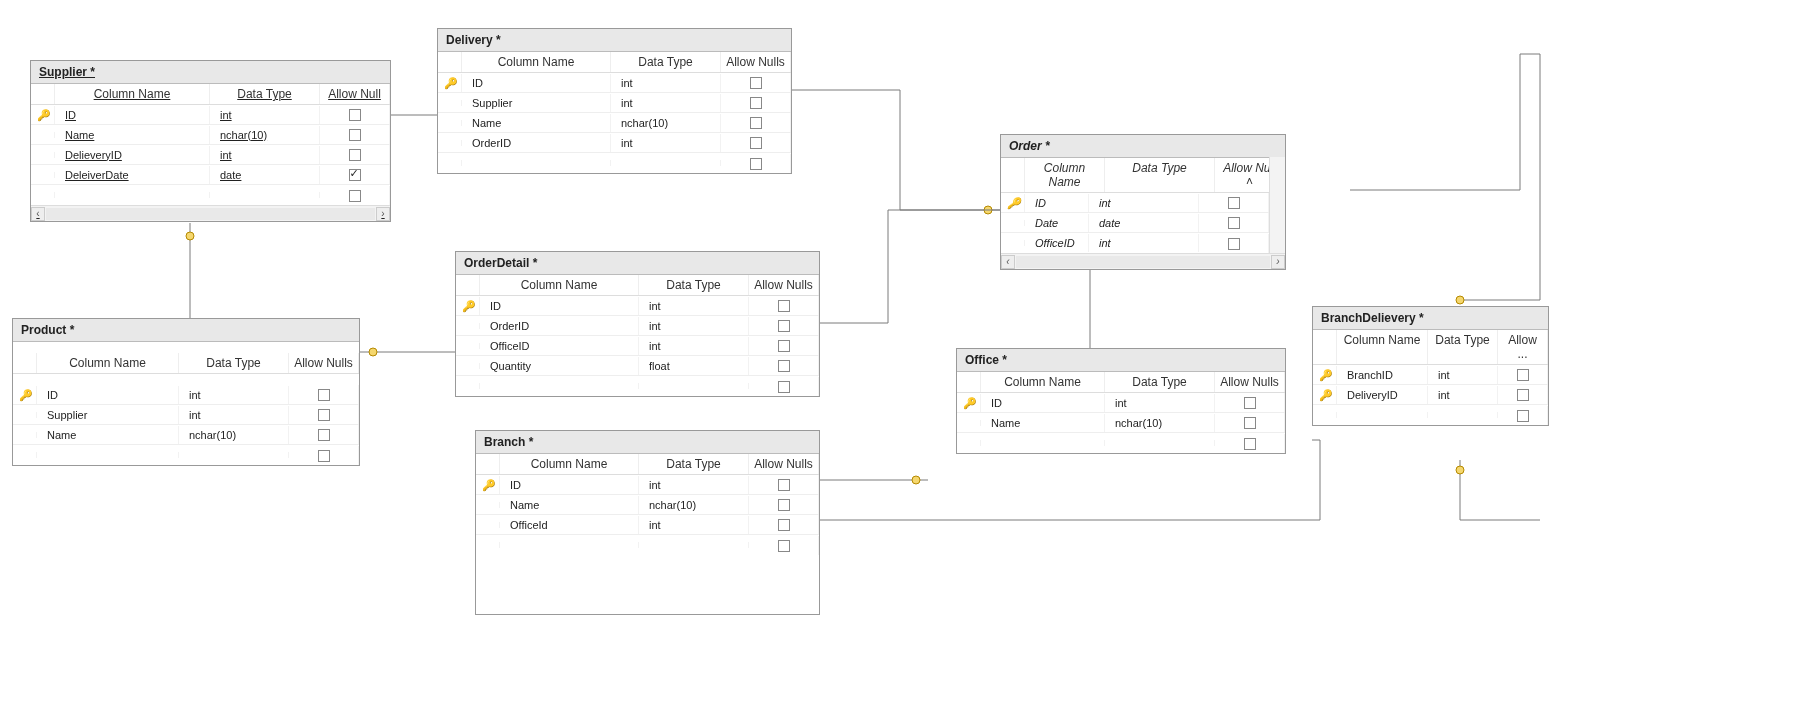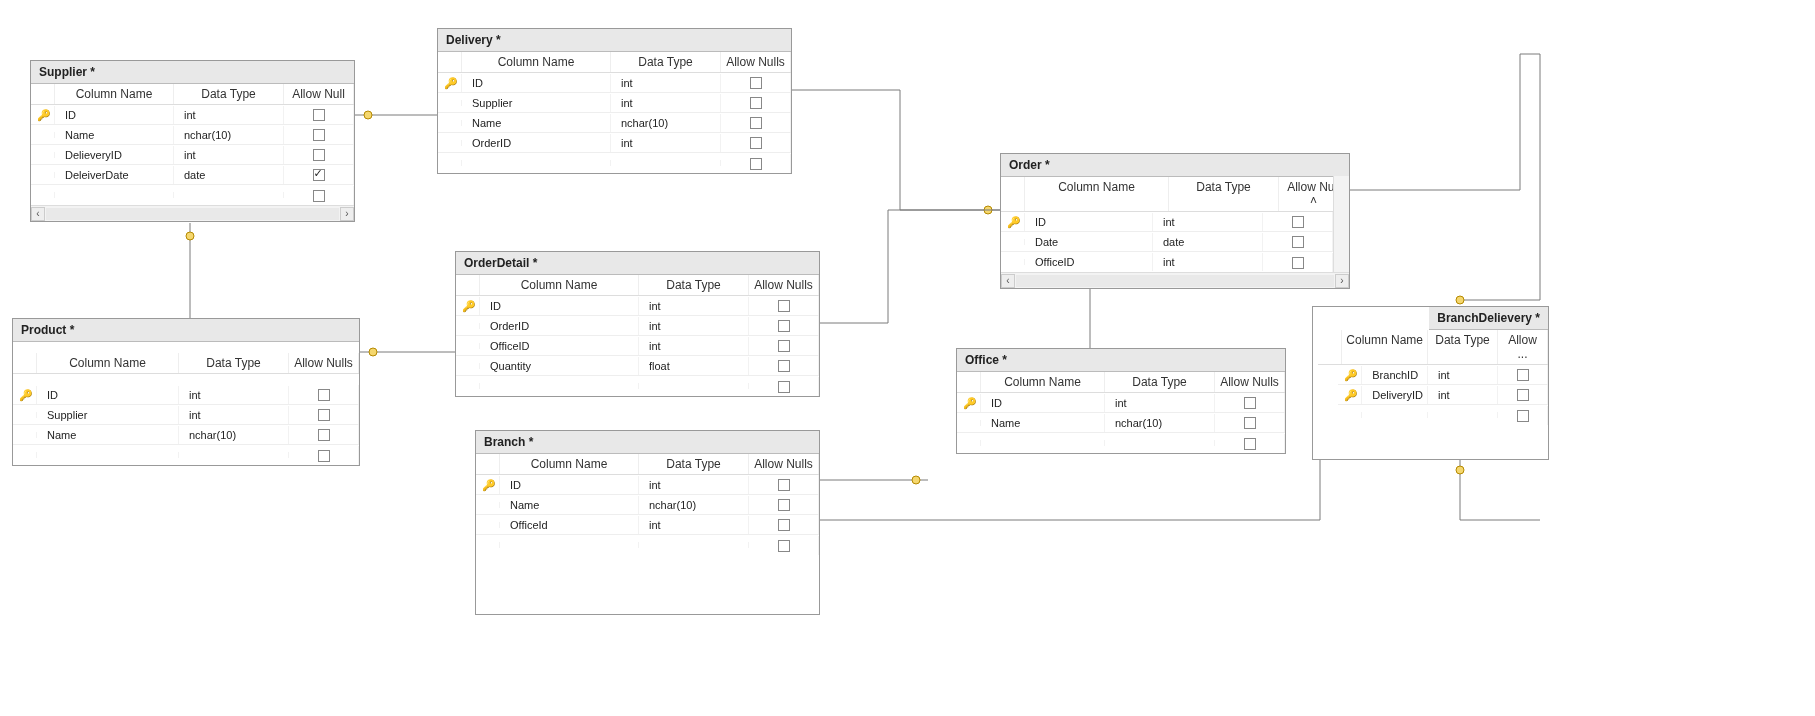--- a/index.html
+++ b/index.html
@@ -150,21 +150,21 @@
 
   <path class="rel-line" d="M 1350 190 L 1520 190 L 1520 54 L 1540 54 L 1540 300 L 1460 300"></path>
   <circle class="dot" cx="1460" cy="300" r="4"></circle>
 
   <path class="rel-line" d="M 820 520 L 1320 520 L 1320 440 L 1312 440"></path>
 
   <path class="rel-line" d="M 1460 460 L 1460 520 L 1540 520"></path>
   <circle class="dot" cx="1460" cy="470" r="4"></circle>
 </svg>
 
-<div class="table-widget" style="left:30px; top:60px; width:325px;">
+<div class="table-widget" style="left:30px; top:60px; width:361px;text-decoration:underline;">
   <div class="table-title">Supplier *</div>
   <div class="cols-header">
     <div class="col-key"></div>
     <div class="col-name">Column Name</div>
     <div class="col-type">Data Type</div>
     <div class="col-null">Allow Null</div>
   </div>
   <div class="rows">
     <div class="row">
       <div class="col-key"><span class="key-icon">🔑</span></div>
@@ -239,21 +239,21 @@
     </div>
     <div class="row">
       <div class="col-key"></div>
         <div class="col-name"></div>
         <div class="col-type"></div>
       <div class="col-null"><span class="chk"></span></div>
     </div>
   </div>
 </div>
 
-<div class="table-widget" style="left:1000px; top:153px; width:350px;">
+<div class="table-widget" style="left:1000px; top:134px; width:286px;font-style:italic;">
   <div class="table-title">Order *</div>
   <div class="cols-header">
     <div class="col-key"></div>
     <div class="col-name">Column Name</div>
     <div class="col-type">Data Type</div>
     <div class="col-null">Allow Null ˄</div>
   </div>
   <div class="rows" style="padding-right:16px;">
     <div class="row">
       <div class="col-key"><span class="key-icon">🔑</span></div>
@@ -419,21 +419,21 @@
     </div>
     <div class="row">
       <div class="col-key"></div>
         <div class="col-name"></div>
         <div class="col-type"></div>
       <div class="col-null"><span class="chk"></span></div>
     </div>
   </div>
 </div>
 
-<div class="table-widget" style="left:1312px; top:306px; width:237px; height:154px;align-items:flex-end;">
+<div class="table-widget" style="left:1312px; top:306px; width:237px; height:120px;">
   <div class="table-title">BranchDelievery *</div>
   <div class="cols-header">
     <div class="col-key"></div>
     <div class="col-name">Column Name</div>
     <div class="col-type" style="width:70px;">Data Type</div>
     <div class="col-null" style="width:50px;">Allow ...</div>
   </div>
   <div class="rows">
     <div class="row">
       <div class="col-key"><span class="key-icon">🔑</span></div>

